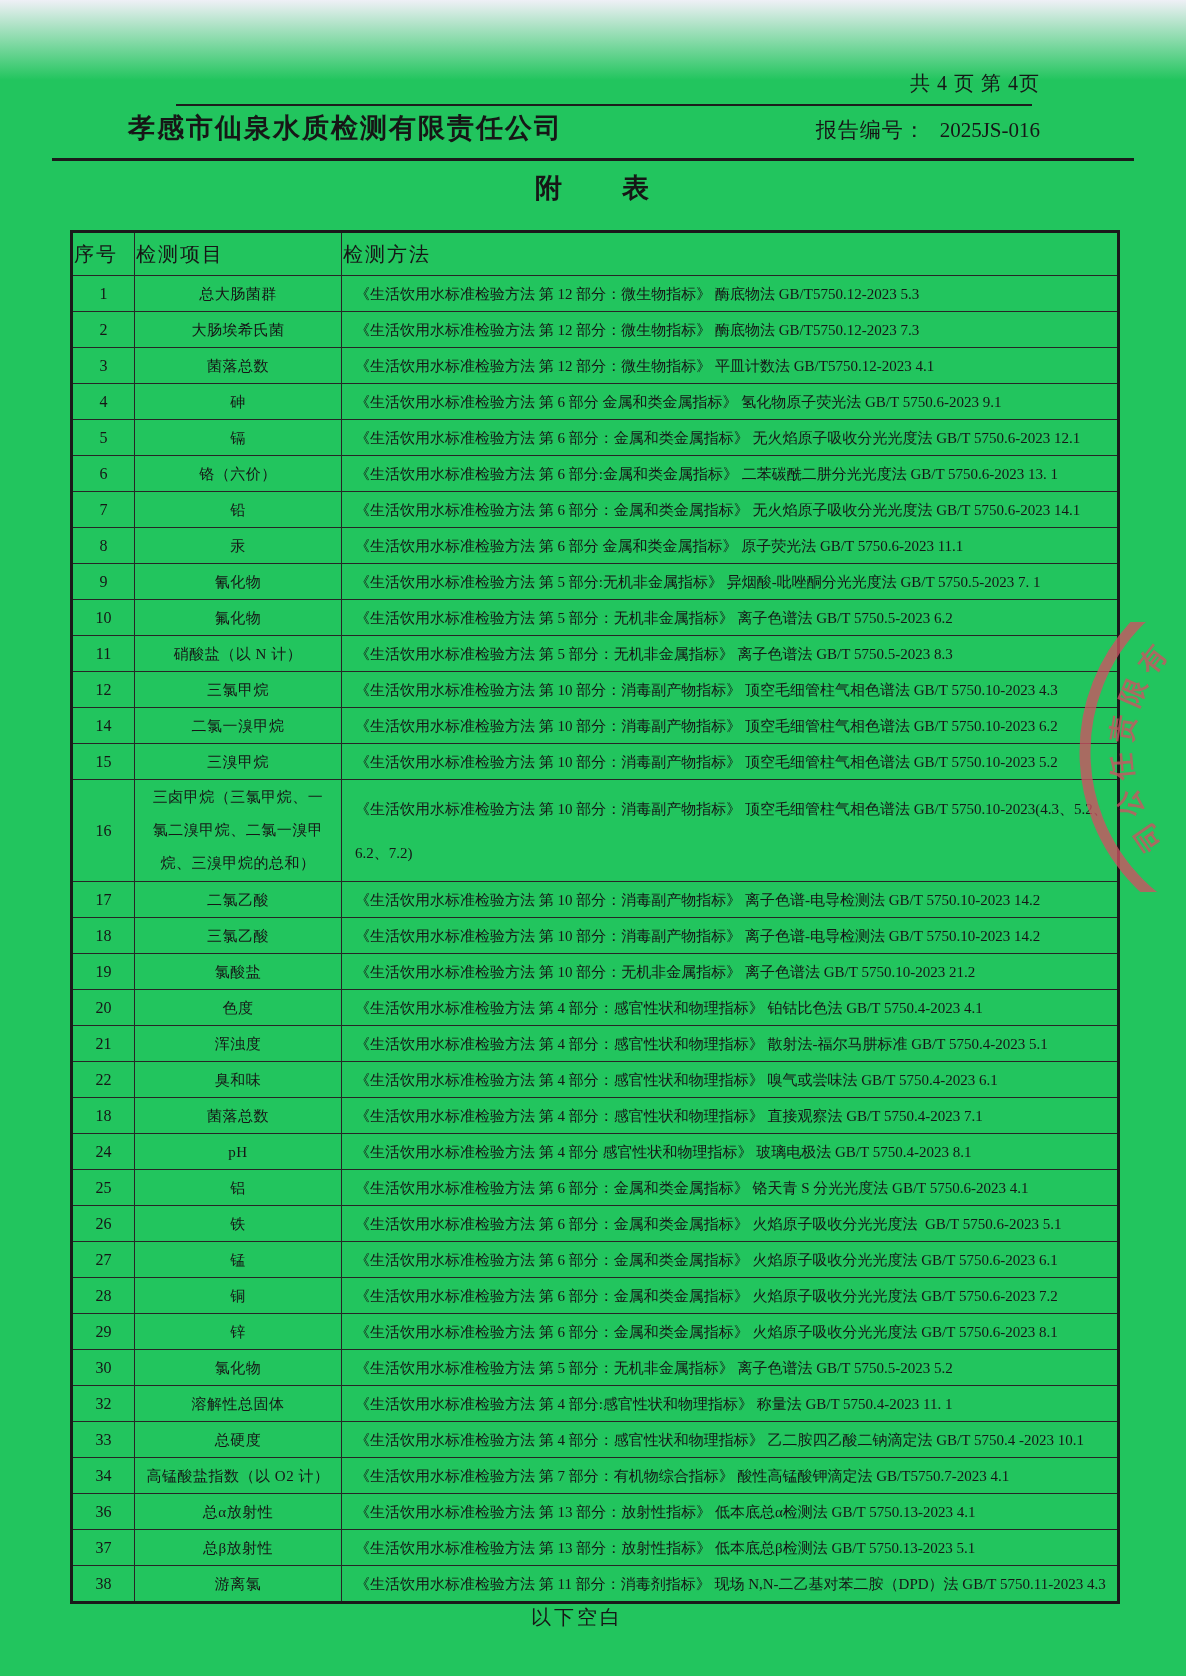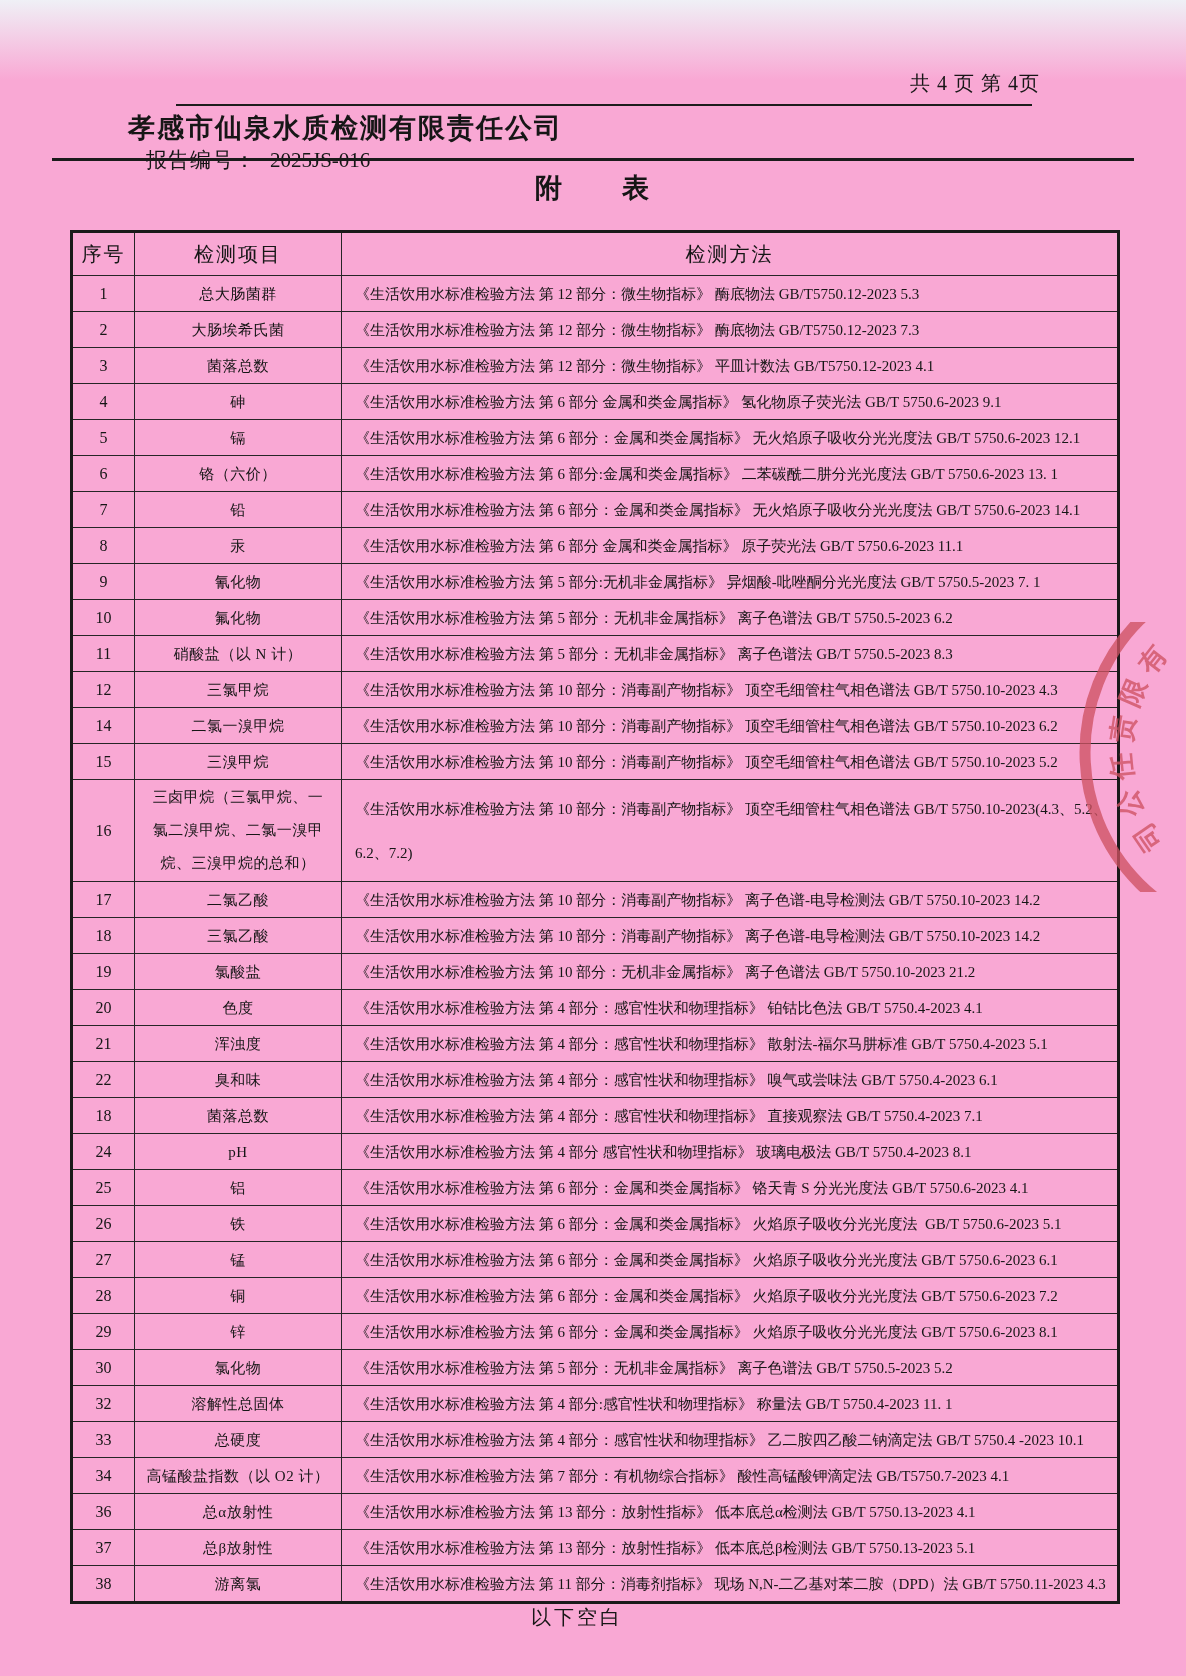--- a/index.html
+++ b/index.html
@@ -1,41 +1,41 @@
 <!DOCTYPE html>
 <html lang="zh"><head>
 <meta charset="utf-8">
 <style>
   html,body { margin:0; padding:0; background:#e9e9ec; }
   .page {
     position:relative;
     width:1186px; height:1676px;
     margin:0 auto;
-    background:#f9a8d4;
+    background:#22c55e;
     font-family:"Liberation Serif", serif;
     color:#161616;
     overflow:hidden;
   }
   .page::before{
     content:''; position:absolute; left:0; top:0; right:0; height:80px;
     background:linear-gradient(#eff0f6, rgba(255,255,255,0));
     pointer-events:none;
   }
 
   .page-indicator{
     position:absolute; top:70px; right:146px;
     font-size:20px; letter-spacing:1px;
   }
   .rule-1{
     position:absolute; top:104px; left:176px; width:856px; height:2px;
     background:#1d1d1d;
   }
   .company-row{
     position:absolute; top:110px; left:128px; right:146px;
-    display:flex; justify-content:space-between; align-items:baseline;flex-direction:column;
+    display:flex; justify-content:space-between; align-items:baseline;
   }
   .company-name{
     font-family:"Liberation Sans", sans-serif;
     font-weight:700; font-size:27px; letter-spacing:2px;
   }
   .report-no-block{ font-size:21px; white-space:pre; }
   .report-no-label{ letter-spacing:1px;margin-left:18px; }
   .report-no-value{ margin-left:14px; }
   .rule-2{
     position:absolute; top:158px; left:52px; width:1082px; height:3px;
@@ -52,21 +52,21 @@
     width:100%; border-collapse:collapse; table-layout:fixed;
     border:3px solid #1a1a1a;
   }
   th, td{
     border:1px solid #262626;
     vertical-align:middle;
     overflow:hidden;
   }
   thead th{
     height:40px; font-size:20px; font-weight:400;
-    text-align:center; letter-spacing:2px;
+    text-align:left; letter-spacing:2px;
   }
   tbody td{ height:33px; font-size:15px; line-height:18px; }
   td.col-no{ text-align:center; font-size:16px; }
   td.col-item{ text-align:center; white-space:pre-wrap; letter-spacing:0.5px; }
   td.col-method{ text-align:left; padding:0 8px 0 13px; white-space:pre-wrap; }
   tr.tall td{ height:99px; }
   tr.tall td.col-item{ line-height:33px; padding:0 12px; }
   tr.tall td.col-method{ line-height:44px; }
 
   .footer-note{

